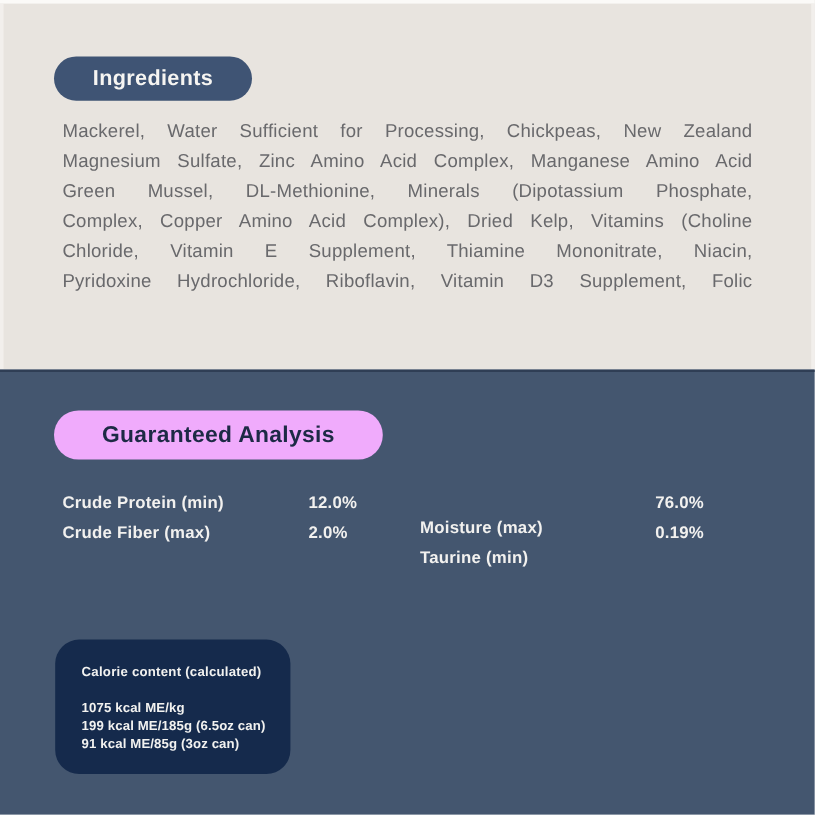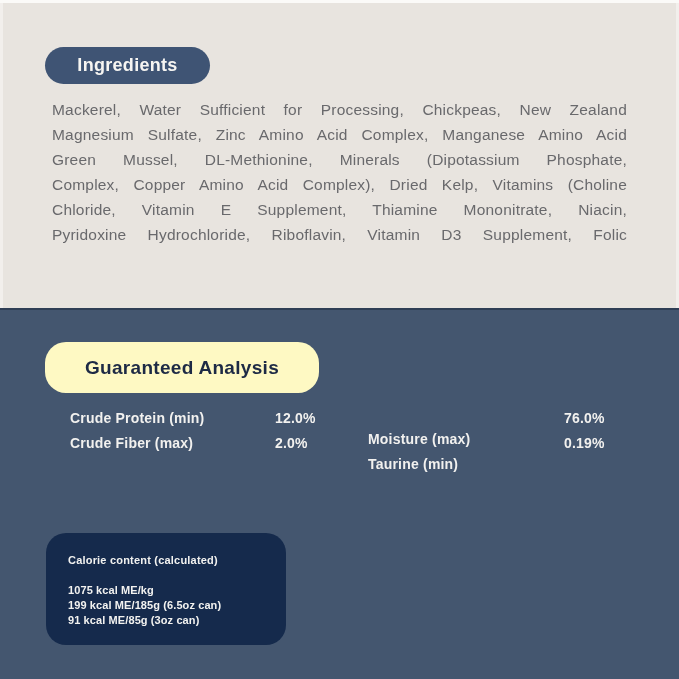--- a/index.html
+++ b/index.html
@@ -41,23 +41,23 @@
   .pill-ingredients {
     left: 45px; top: 47px;
     width: 165px; height: 37px;
     border-radius: 19px;
     background: #3f5474;
     color: #f6f5f2;
     font-size: 18px;
   }
   .pill-analysis {
     left: 45px; top: 342px;
-    width: 274px; height: 51px;
+    width: 274px; height: 41px;
     border-radius: 21px;
-    background: #fef9c3;
+    background: #f0abfc;
     color: #1d2a45;
     font-size: 19px;
   }
   
   .ing-paragraph {
     position: absolute;
     left: 52px; top: 97px;
     width: 575px;
     color: #69696c;
     font-size: 15.5px;
@@ -81,29 +81,29 @@
   .ga-row {
     display: flex;
     align-items: center;
     height: 24.7px;
     color: #f2f1ef;
     font-weight: bold;
     font-size: 14px;
     letter-spacing: 0.2px;
     white-space: nowrap;
   }
-  .ga-label-left  { width: 205px; margin-left: 18px; }
+  .ga-label-left  { width: 205px; }
   .ga-value-left  { width: 93px; }
   .ga-label-right { width: 196px; margin-top: 41px; }
   .ga-value-right { flex: 1; }
   
   .calorie-box {
     position: absolute;
     left: 46px; top: 533px;
-    width: 240px; height: 112px;
+    width: 196px; height: 112px;
     border-radius: 20px;
     background: #152a4c;
     color: #f2f2f0;
     box-sizing: border-box;
   }
   .calorie-title {
     position: absolute;
     left: 22px; top: 21px;
     font-size: 11px;
     font-weight: bold;

